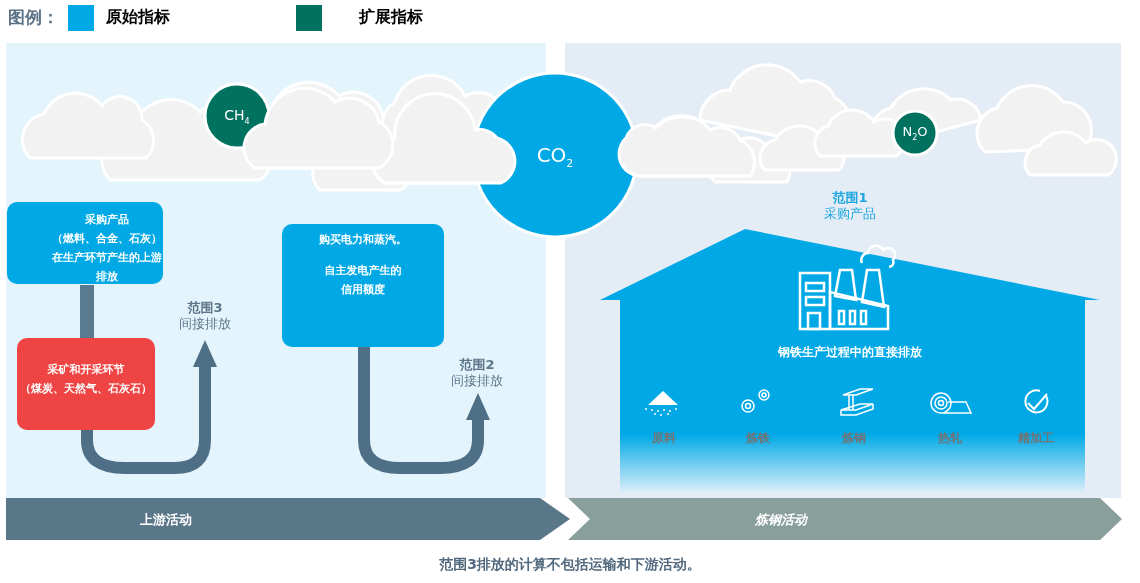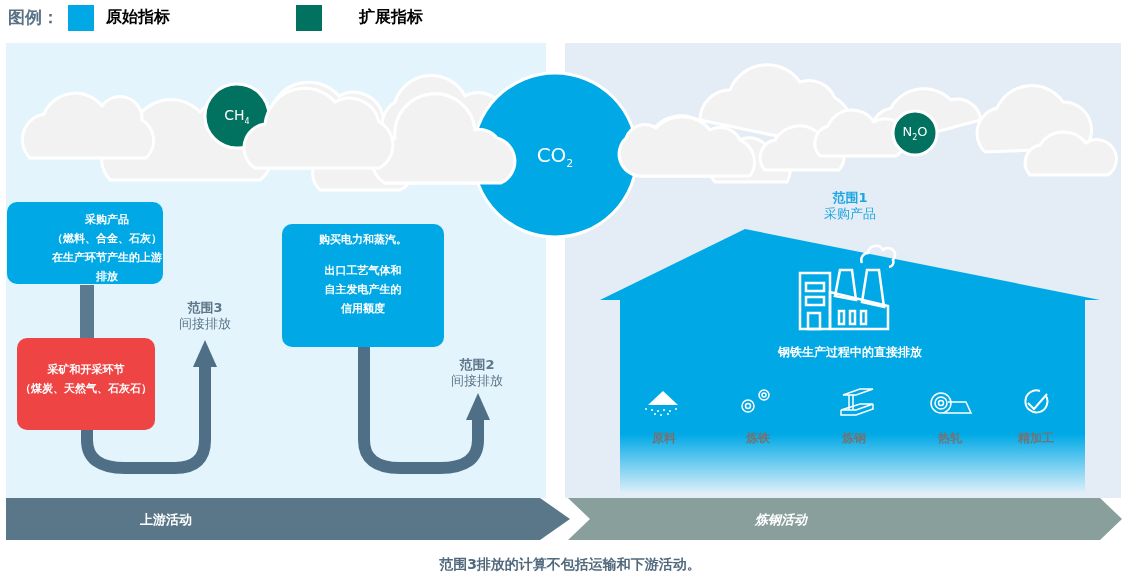--- a/index.html
+++ b/index.html
@@ -157,21 +157,20 @@
   <div>采购产品</div>
   <div>（燃料、合金、石灰）</div>
   <div>在生产环节产生的上游排放</div>
 </div>
 <div class="box box-green" style="left:17px;top:338px;width:138px;height:92px;padding-top:22px;box-sizing:border-box;">
   <div>采矿和开采环节</div>
   <div>（煤炭、天然气、石灰石）</div>
 </div>
 <div class="box box-blue" style="left:282px;top:224px;width:162px;height:123px;padding-top:6px;box-sizing:border-box;">
   <div style="margin-bottom:12px;">购买电力和蒸汽。</div>
-  <div>出口工艺气体和</div>
   <div>自主发电产生的</div>
   <div>信用额度</div>
 </div>
 
 <div class="scope-label scope-grey" style="left:165px;top:300px;width:80px;">
   <div class="t1">范围3</div>
   <div>间接排放</div>
 </div>
 <div class="scope-label scope-grey" style="left:437px;top:357px;width:80px;">
   <div class="t1">范围2</div>

